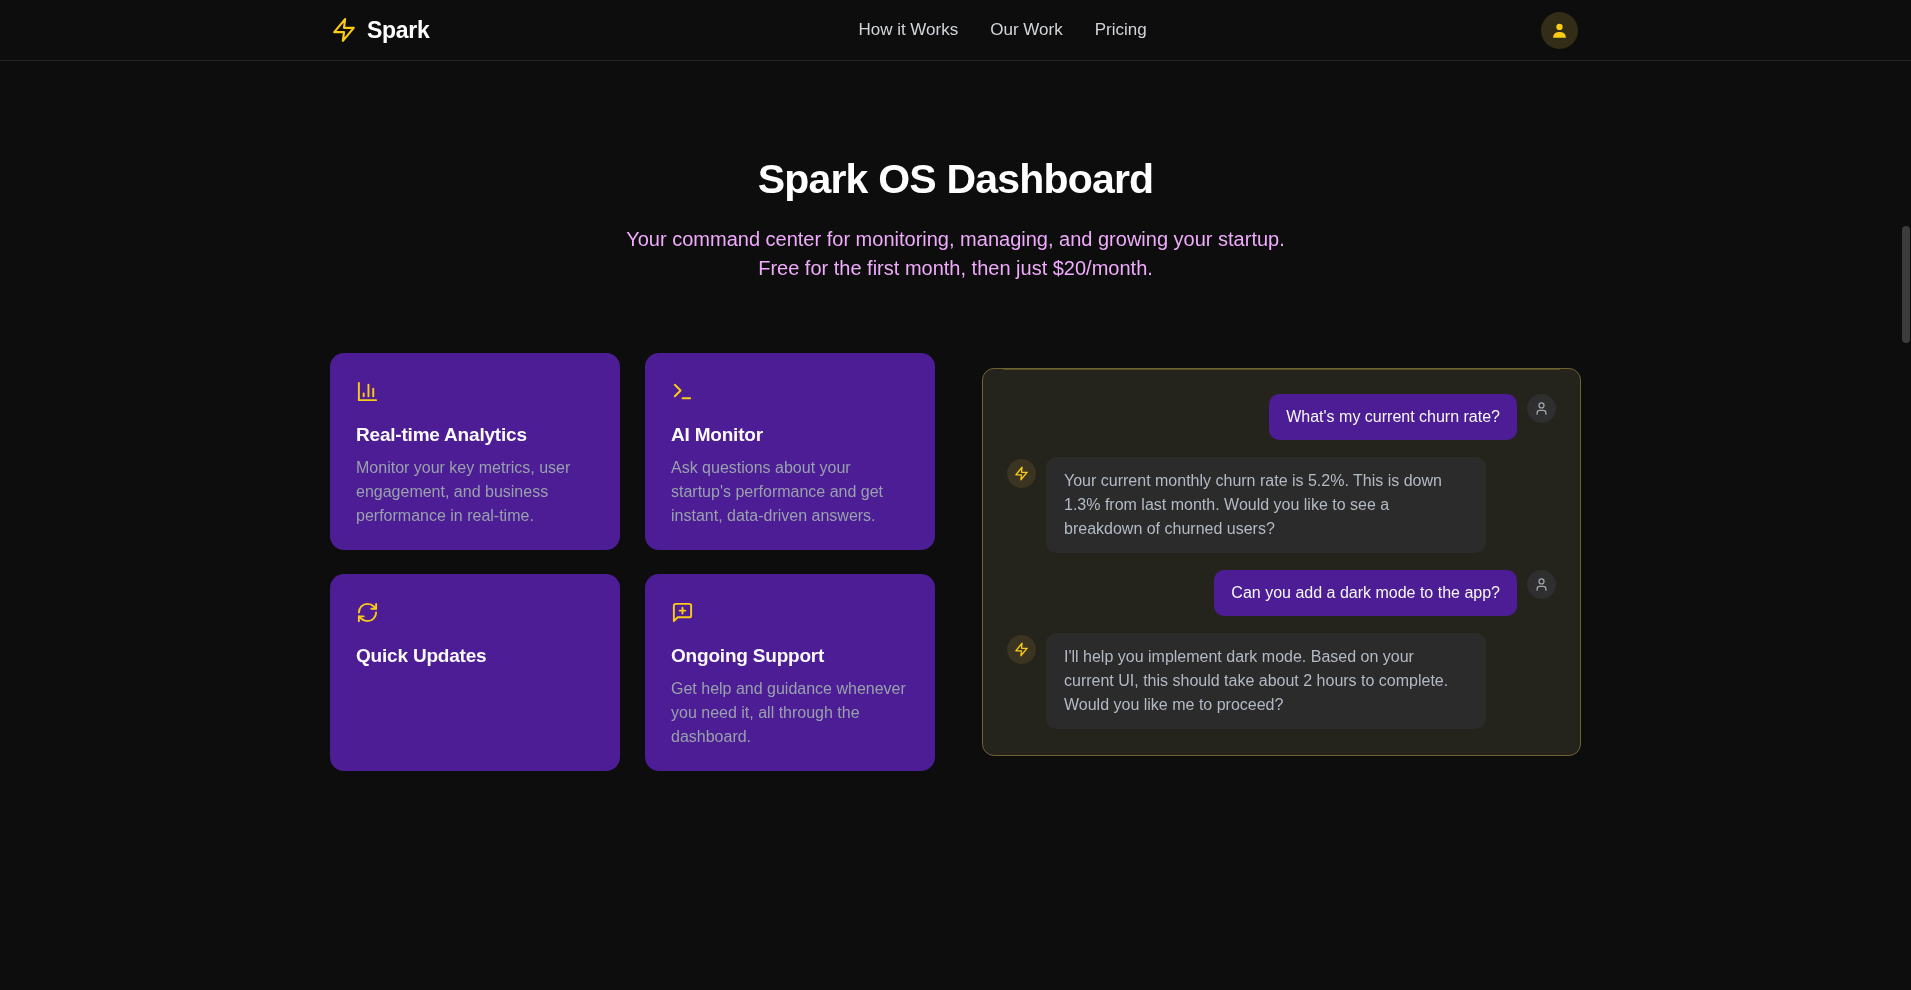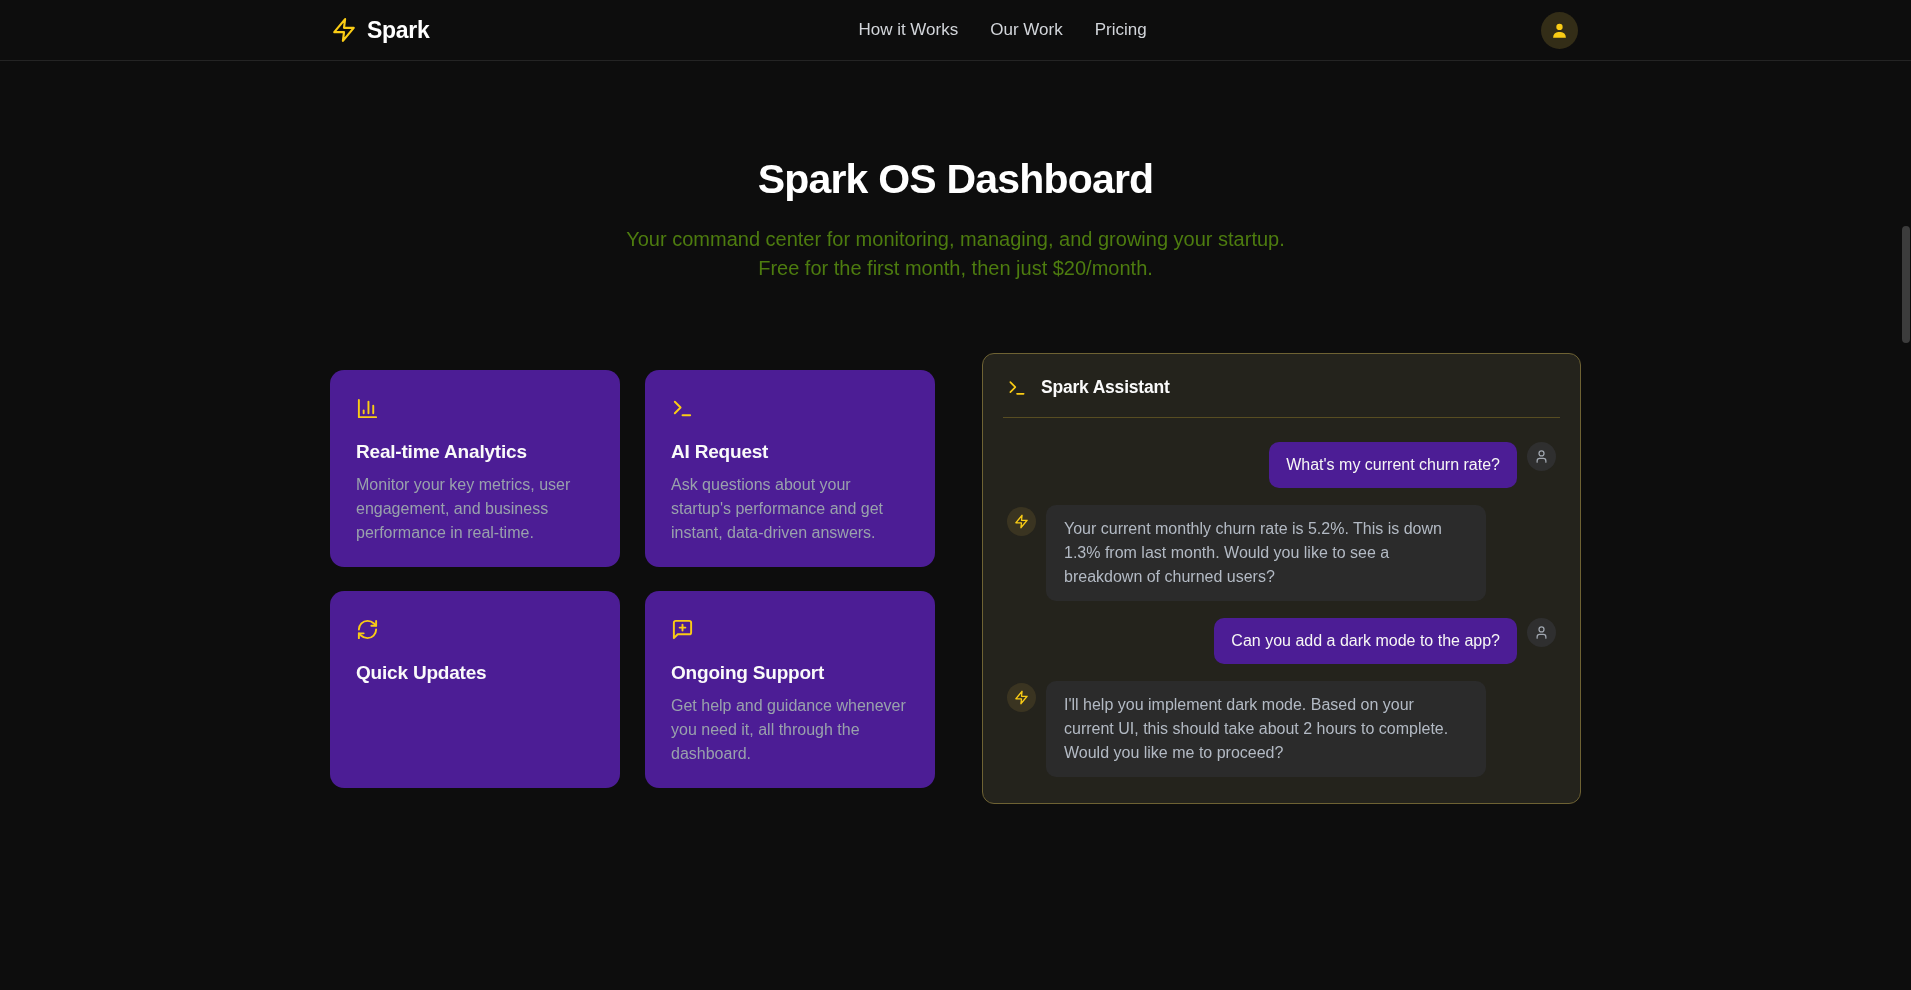--- a/index.html
+++ b/index.html
@@ -27,21 +27,21 @@
     width:37px;height:37px;border-radius:50%;background:#332d17;border:none;
     display:flex;align-items:center;justify-content:center;cursor:pointer;padding:0;
   }
   .avatar-btn svg{width:19px;height:19px;color:#facc15;}
   
   .hero{text-align:center;margin-top:95px;}
   .hero h1{
     margin:0;color:#fff;font-size:41px;font-weight:800;letter-spacing:-0.8px;
   }
   .hero p{
-    margin:22px auto 14px;width:700px;color:#4d7c0f;font-size:20px;line-height:29px;font-weight:400;
+    margin:22px auto 14px;width:700px;color:#f0abfc;font-size:20px;line-height:29px;font-weight:400;
   }
   
   .content-row{
     display:flex;justify-content:center;align-items:center;gap:47px;margin-top:70px;
   }
   
   .features-grid{
     width:605px;display:grid;grid-template-columns:290px 290px;gap:24px 25px;
   }
   .card{
@@ -123,21 +123,21 @@
       <p>Monitor your key metrics, user engagement, and business performance in real-time.</p>
     </div>
 
     <div class="card">
       <span class="card-icon">
         <svg viewBox="0 0 24 24" fill="none" stroke="currentColor" stroke-width="2" stroke-linecap="round" stroke-linejoin="round">
             <polyline points="4 17 10 11 4 5"></polyline>
             <line x1="12" y1="19" x2="20" y2="19"></line>
           </svg>
       </span>
-      <h3>AI Request</h3>
+      <h3>AI Monitor</h3>
       <p>Ask questions about your startup's performance and get instant, data-driven answers.</p>
     </div>
 
     <div class="card">
       <span class="card-icon">
         <svg viewBox="0 0 24 24" fill="none" stroke="currentColor" stroke-width="2" stroke-linecap="round" stroke-linejoin="round">
             <path d="M3 12a9 9 0 0 1 9-9 9.75 9.75 0 0 1 6.74 2.74L21 8"></path>
             <path d="M21 3v5h-5"></path>
             <path d="M21 12a9 9 0 0 1-9 9 9.75 9.75 0 0 1-6.74-2.74L3 16"></path>
             <path d="M8 16H3v5"></path>
@@ -154,27 +154,20 @@
             <line x1="9" y1="10" x2="15" y2="10"></line>
           </svg>
       </span>
       <h3>Ongoing Support</h3>
       <p>Get help and guidance whenever you need it, all through the dashboard.</p>
     </div>
 
   </div>
 
   <div class="assistant-panel">
-    <div class="panel-header">
-      <svg viewBox="0 0 24 24" fill="none" stroke="currentColor" stroke-width="2" stroke-linecap="round" stroke-linejoin="round">
-          <polyline points="4 17 10 11 4 5"></polyline>
-          <line x1="12" y1="19" x2="20" y2="19"></line>
-        </svg>
-      <span class="panel-title">Spark Assistant</span>
-    </div>
     <div class="panel-divider"></div>
 
     <div class="messages">
 
       <div class="msg-row user">
         <div class="bubble user-bubble">What's my current churn rate?</div>
         <span class="chat-avatar user-av">
           <svg viewBox="0 0 24 24" fill="none" stroke="currentColor" stroke-width="2" stroke-linecap="round" stroke-linejoin="round">
               <path d="M19 21v-2a4 4 0 0 0-4-4H9a4 4 0 0 0-4 4v2"></path>
               <circle cx="12" cy="7" r="4"></circle>

